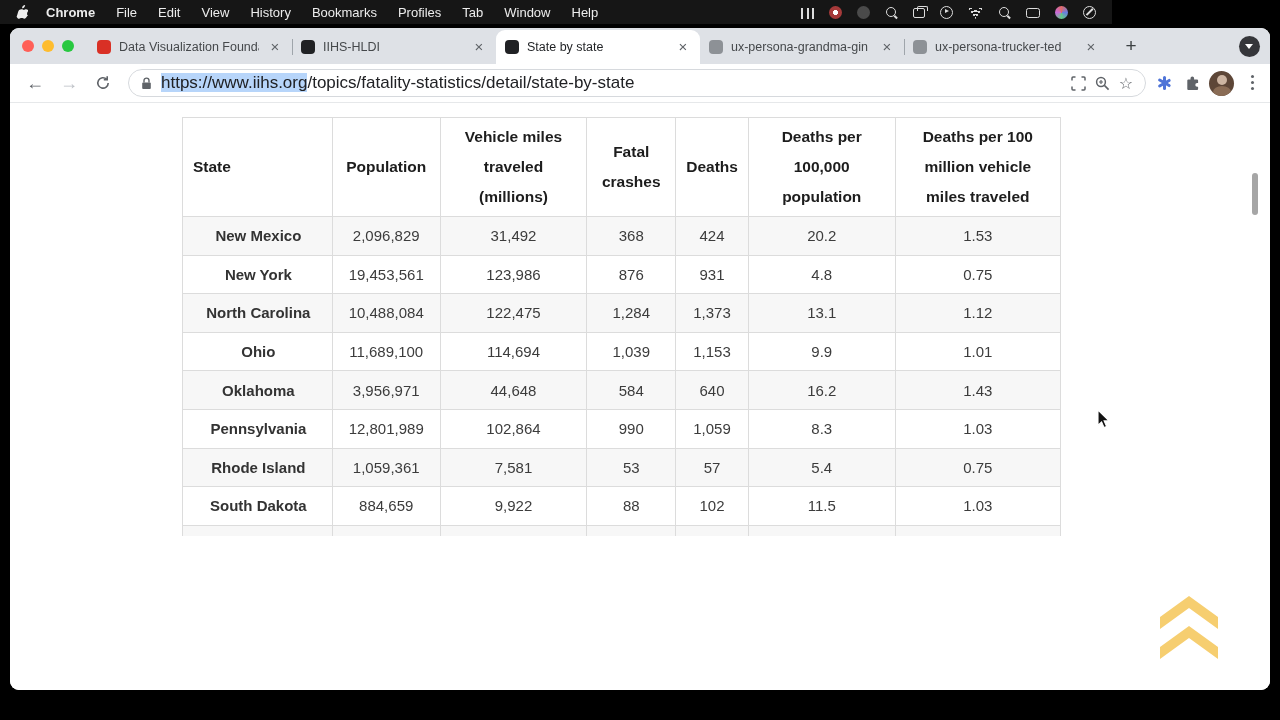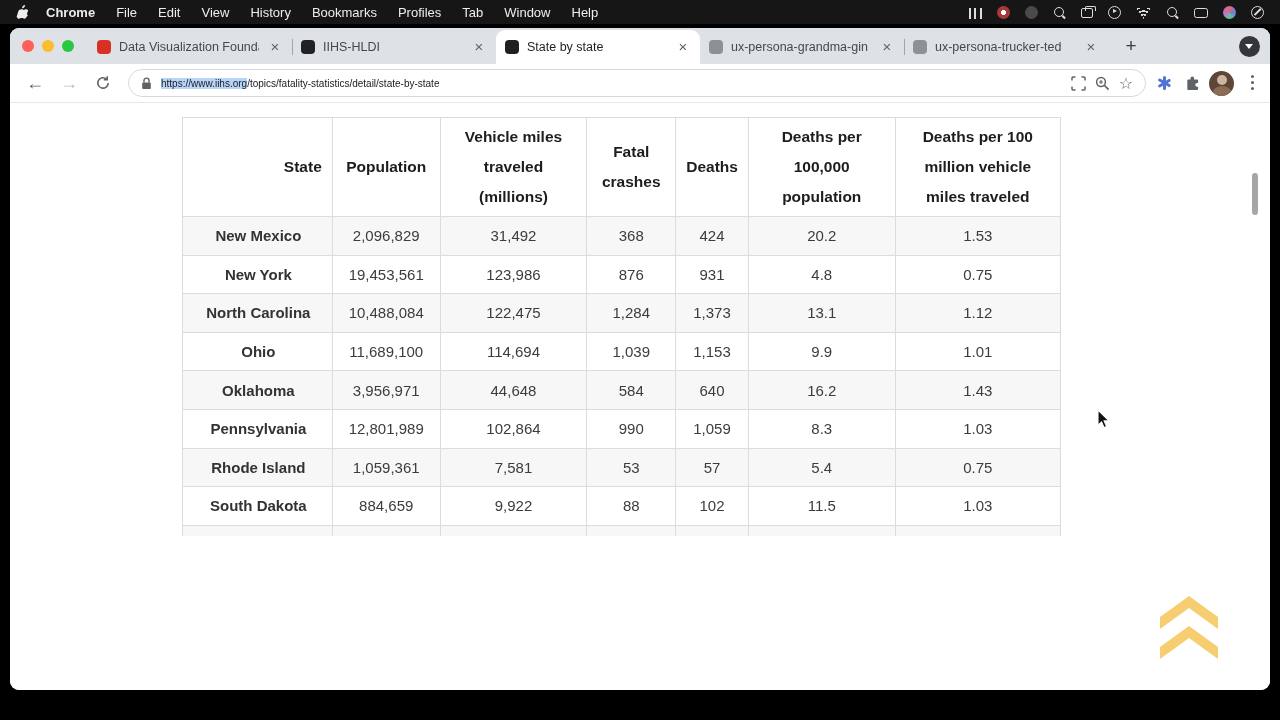--- a/index.html
+++ b/index.html
@@ -1,20 +1,20 @@
 <!DOCTYPE html>
 <html><head>
 <meta charset="utf-8">
 <style>
   * { margin:0; padding:0; box-sizing:border-box; }
   html,body { width:1280px; height:720px; overflow:hidden; }
   body { background:#000; position:relative; font-family:"Liberation Sans", sans-serif; }
 
   
-  .menubar { position:absolute; top:0; left:0; width:1280px; height:24px; background:#161616;
+  .menubar { position:absolute; top:0; left:0; width:1112px; height:24px; background:#161616;
              display:flex; align-items:center; padding:0 16px; color:#ededed; font-size:13px; }
   .apple-wrap { margin-right:18px; display:flex; align-items:center; }
   .mi { margin-right:21px; cursor:default; }
   .mi.app { font-weight:700; }
   .mb-right { margin-left:auto; display:flex; align-items:center; gap:15px; }
   .sic { display:inline-block; position:relative; width:15px; height:15px; }
   .ic-grid { width:13px; height:11px; margin-top:2px; background:repeating-linear-gradient(90deg,#ddd 0 2px,transparent 2px 5.5px); }
   .ic-record { width:13px; height:13px; border-radius:50%; margin-top:1px;
                background:radial-gradient(circle at 50% 50%, #fff 0 2.5px, #a63a3a 2.5px); }
   .ic-circle { width:13px; height:13px; border-radius:50%; background:#4a4a4a; margin-top:1px; }
@@ -52,42 +52,42 @@
   .tclose { font-size:15px; color:#5f6368; width:16px; height:16px; line-height:15px; text-align:center; border-radius:50%; flex:0 0 auto; }
   .newtab { align-self:center; margin-left:10px; font-size:19px; color:#3c4043; width:26px; height:26px; text-align:center; line-height:25px; border-radius:50%; }
   .tabsearch { margin-left:auto; align-self:center; width:21px; height:21px; border-radius:50%; background:#35363a; position:relative; }
   .tabsearch::after { content:''; position:absolute; left:6px; top:8px; border-left:4.5px solid transparent; border-right:4.5px solid transparent; border-top:5px solid #fff; }
 
   
   .toolbar { height:39px; background:#fff; display:flex; align-items:center; padding:0 10px; gap:4px; border-bottom:1px solid #e6e8ea; }
   .navbtn { width:30px; height:30px; display:flex; align-items:center; justify-content:center; font-size:18px; color:#5f6368; border-radius:50%; }
   .navbtn.disabled { color:#bdc1c6; }
   .omnibox { flex:1; height:28px; border:1px solid #d6d9dd; border-radius:14px; display:flex; align-items:center; padding:0 12px; gap:9px; margin:0 6px; background:#fff; }
-  .url { font-size:10px; color:#202124; white-space:nowrap; overflow:hidden; flex:1; }
+  .url { font-size:17px; color:#202124; white-space:nowrap; overflow:hidden; flex:1; }
   .url .sel { background:#b7d5fa; }
   .fic { color:#5f6368; display:flex; align-items:center; }
   .star { font-size:16px; }
   .ext-asterisk { position:relative; width:16px; height:16px; }
   .ext-asterisk i { position:absolute; left:7px; top:1px; width:2.6px; height:14px; background:#4f74d8; border-radius:2px; display:block; }
   .ext-asterisk i:nth-child(2){ transform:rotate(60deg);} .ext-asterisk i:nth-child(3){ transform:rotate(-60deg);}
   .avatar { width:25px; height:25px; border-radius:50%; background:#5d4637; position:relative; overflow:hidden; margin:0 4px; }
   .avatar::before { content:''; position:absolute; left:7.5px; top:4px; width:10px; height:10px; border-radius:50%; background:#cdb5a2; }
   .avatar::after { content:''; position:absolute; left:3.5px; top:15px; width:18px; height:12px; border-radius:50%; background:#8a6c55; }
   .dots { position:relative; width:16px; height:22px; margin-left:2px; }
   .dots::before { content:''; position:absolute; left:7px; top:3px; width:3px; height:3px; border-radius:50%; background:#5f6368;
                   box-shadow:0 6px 0 #5f6368, 0 12px 0 #5f6368; }
 
   
   .content { position:relative; width:1260px; height:587px; background:#fff; overflow:hidden; }
 
   table.data { position:absolute; left:172px; top:14px; width:879px; border-collapse:collapse; font-size:15px; color:#3c3c3c; }
   table.data th, table.data td { border:1px solid #dcdcdc; }
   table.data thead th { height:99px; vertical-align:middle; text-align:center; font-weight:700; color:#1d1d1d;
                         font-size:15.5px; line-height:1.95; padding:0 10px; background:#fff; }
-  table.data thead th.col-state { text-align:right; }
+  table.data thead th.col-state { text-align:left; }
   table.data tbody td, table.data tbody th { height:38.6px; text-align:center; font-weight:400; padding:0 8px; }
   table.data tbody th.row-state { text-align:center; font-weight:700; color:#333; padding-left:10px; }
   table.data tbody tr:nth-child(odd) { background:#f7f7f7; }
   table.data tbody tr.partial td { height:11px; border-bottom:none; }
 
   .vscrollbar { position:absolute; right:12px; top:70px; width:6px; height:42px; border-radius:3px; background:#a6a6a6; }
 
   .to-top { position:absolute; left:1150px; top:493px; width:58px; height:66px; opacity:.8; }
 
   .cursor { position:absolute; left:1087px; top:306px; pointer-events:none; }

